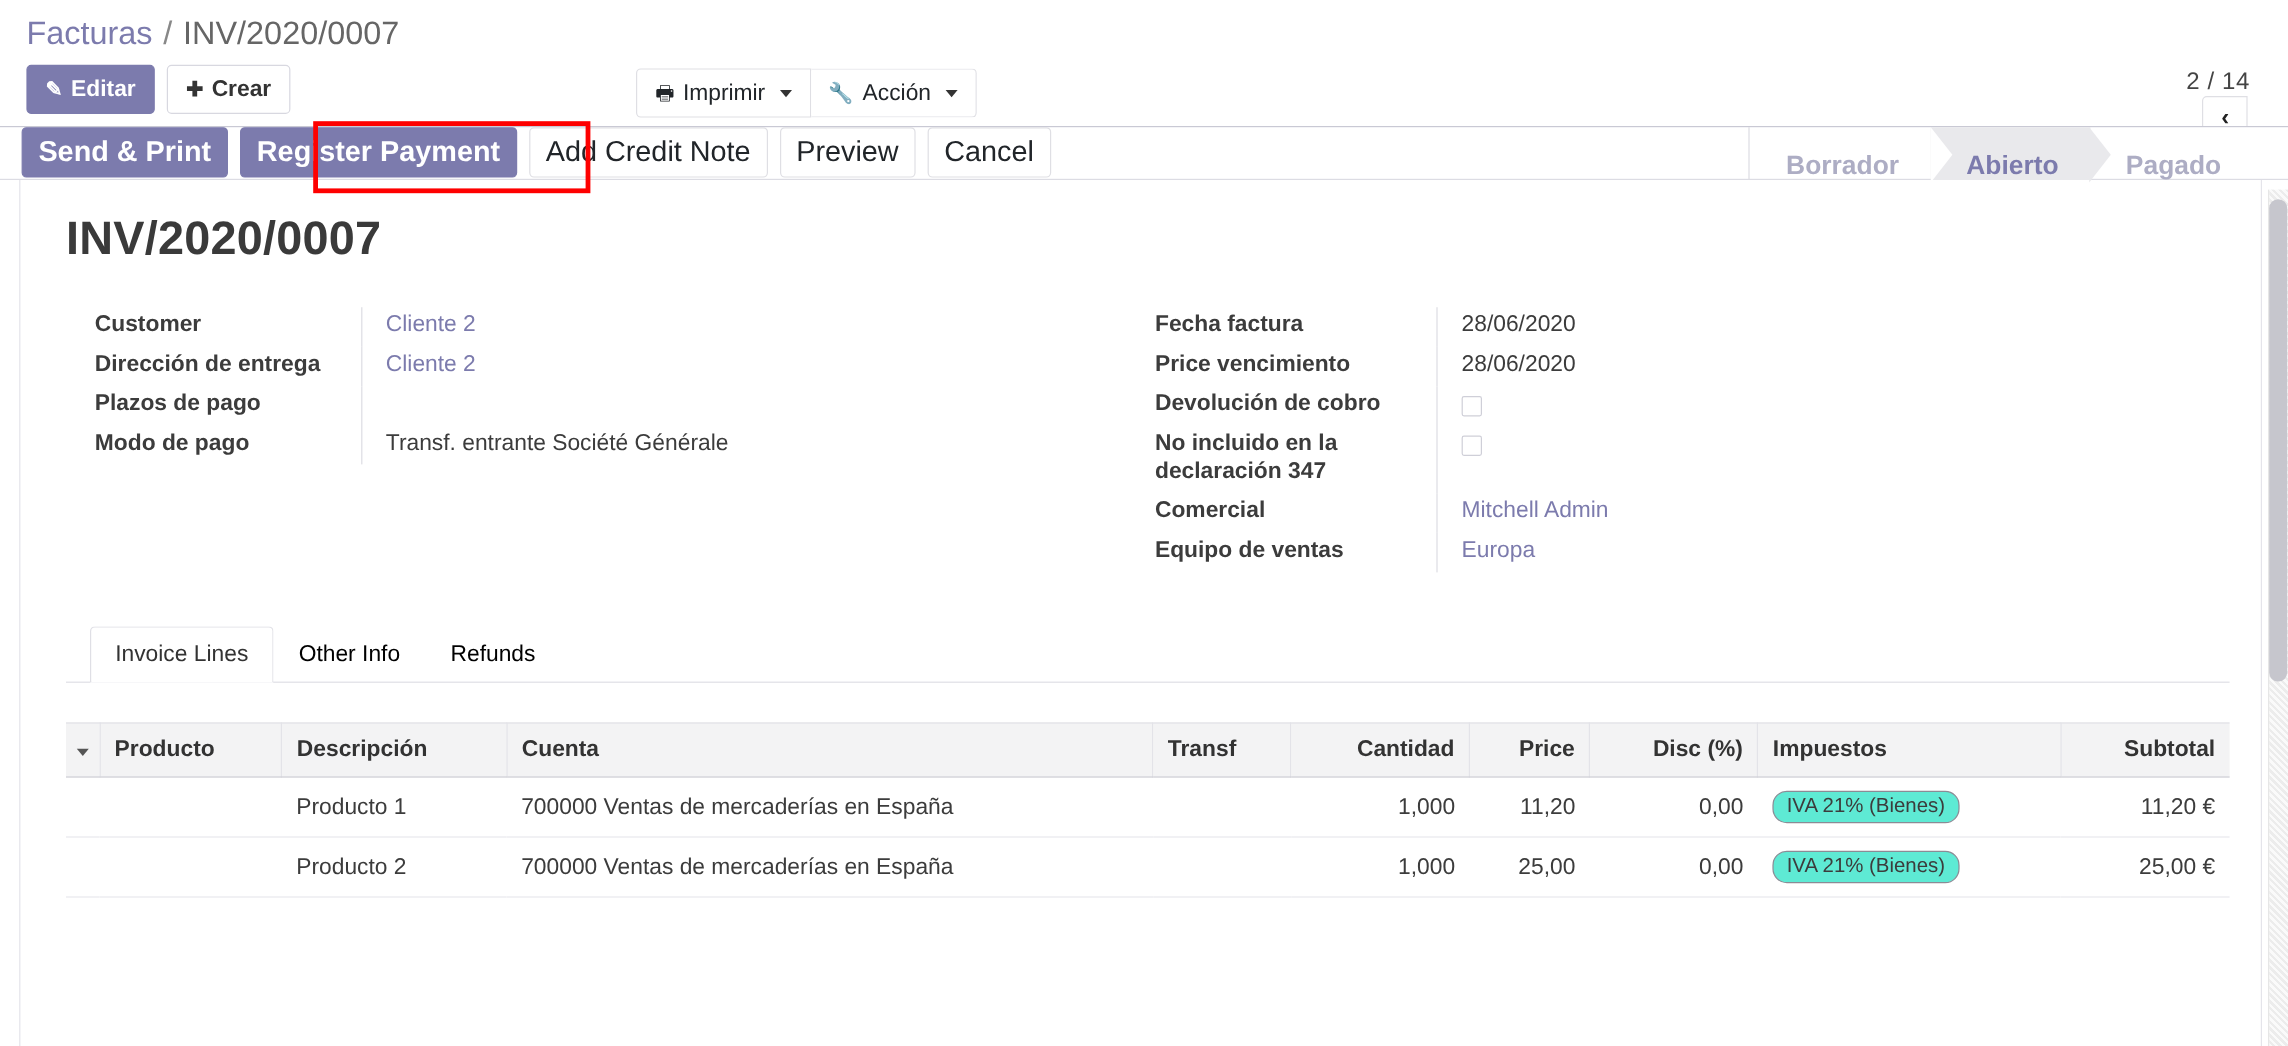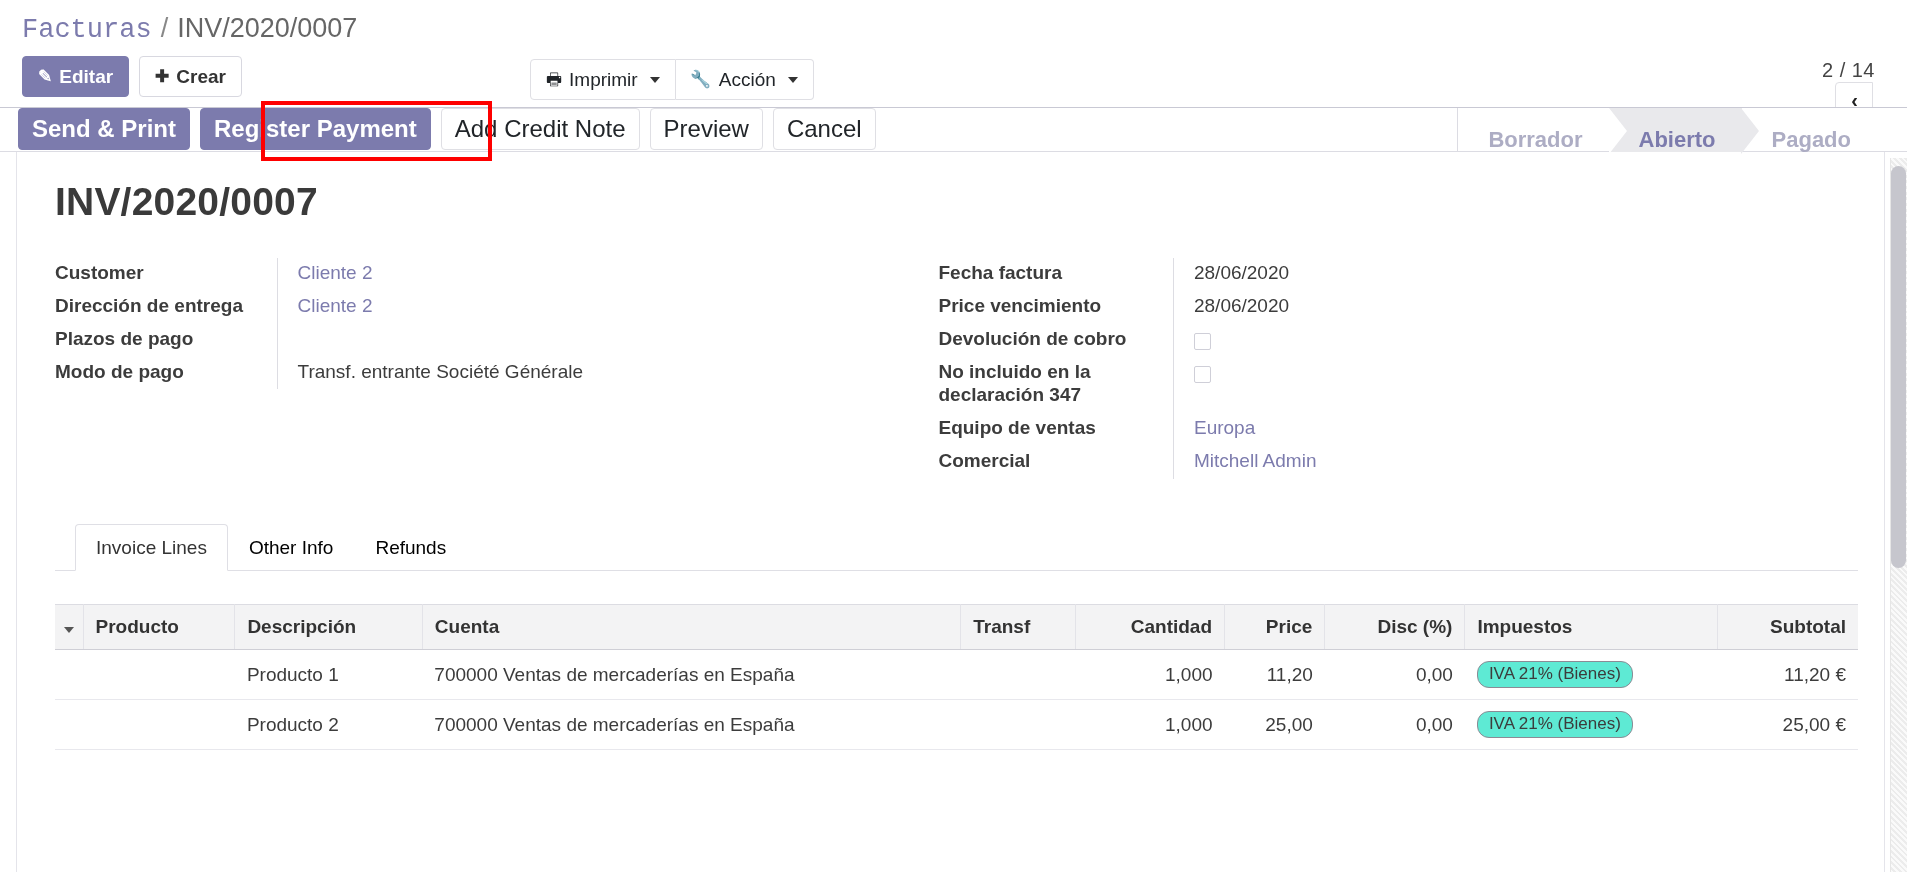--- a/index.html
+++ b/index.html
@@ -25,21 +25,20 @@
     padding: 14px 0 6px 22px;
     display: flex;
     align-items: baseline;
     font-size: 27px;
     line-height: 1.1;
   }
   .crumb-root {
     color: #7c7bad;
     font-weight: 400;
     cursor: pointer;
-    font-family: Liberation Mono, monospace;
   }
   .crumb-sep {
     color: #888;
     margin: 0 9px;
     font-weight: 300;
   }
   .crumb-current {
     color: #666;
     font-weight: 400;
   }
@@ -217,21 +216,21 @@
     margin: 6px 0 34px 12px;
   }
 
   
   .groups {
     display: flex;
     gap: 0;
     margin-left: 12px;
   }
   .group { width: 49%; }
-  .group table { border-collapse: collapse; width: 100%; }
+  .group table { border-collapse: collapse; width: 100%; margin-left: 24px; }
   .group td {
     vertical-align: top;
     padding: 3px 0 6px 0;
     font-size: 19px;
   }
   .fld-label {
     font-weight: 700;
     color: #3c3c3c;
     width: 235px;
     padding-right: 18px !important;
@@ -512,29 +511,29 @@
                 <span class="chk"></span>
               </td>
             </tr>
             <tr>
               <td class="fld-label">No incluido en la declaración 347</td>
               <td class="fld-value">
                 <span class="chk"></span>
               </td>
             </tr>
             <tr>
+              <td class="fld-label">Comercial</td>
+              <td class="fld-value">
+                <span class="fld-link">Mitchell Admin</span>
+              </td>
+            </tr>
+            <tr>
               <td class="fld-label">Equipo de ventas</td>
               <td class="fld-value">
                 <span class="fld-link">Europa</span>
-              </td>
-            </tr>
-            <tr>
-              <td class="fld-label">Comercial</td>
-              <td class="fld-value">
-                <span class="fld-link">Mitchell Admin</span>
               </td>
             </tr>
           </tbody>
             </table>
         </div>
       </div>
 
       <div class="notebook">
         <div class="tabs">
           <div class="tab active">

